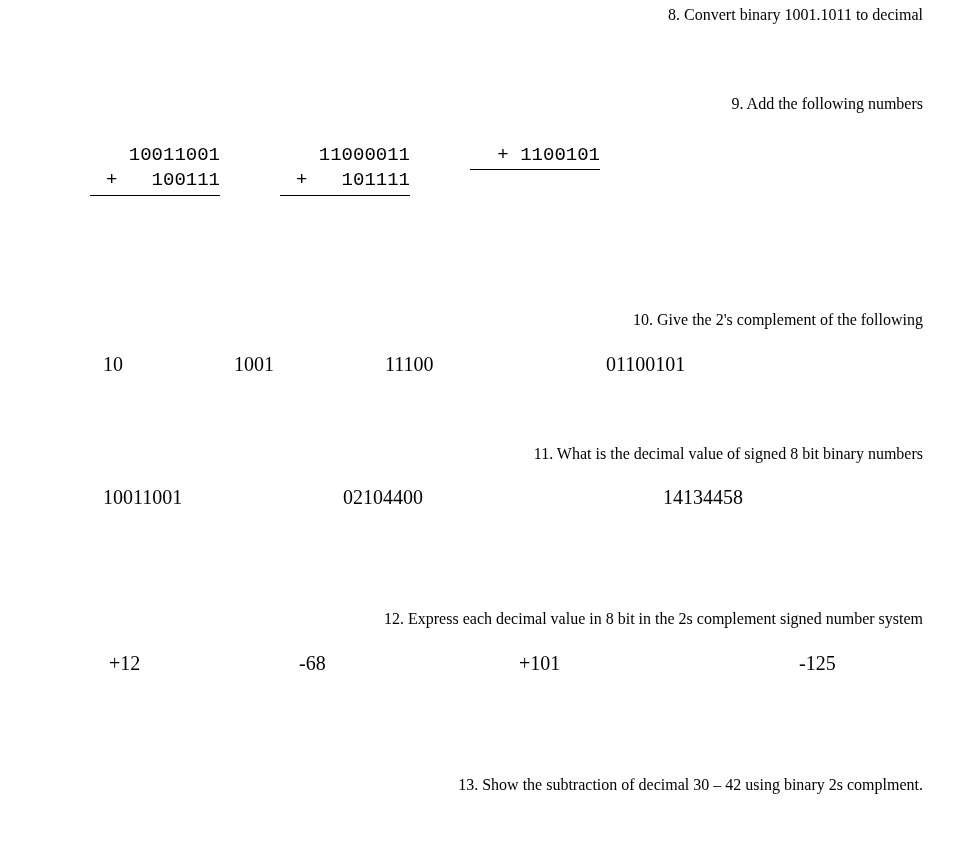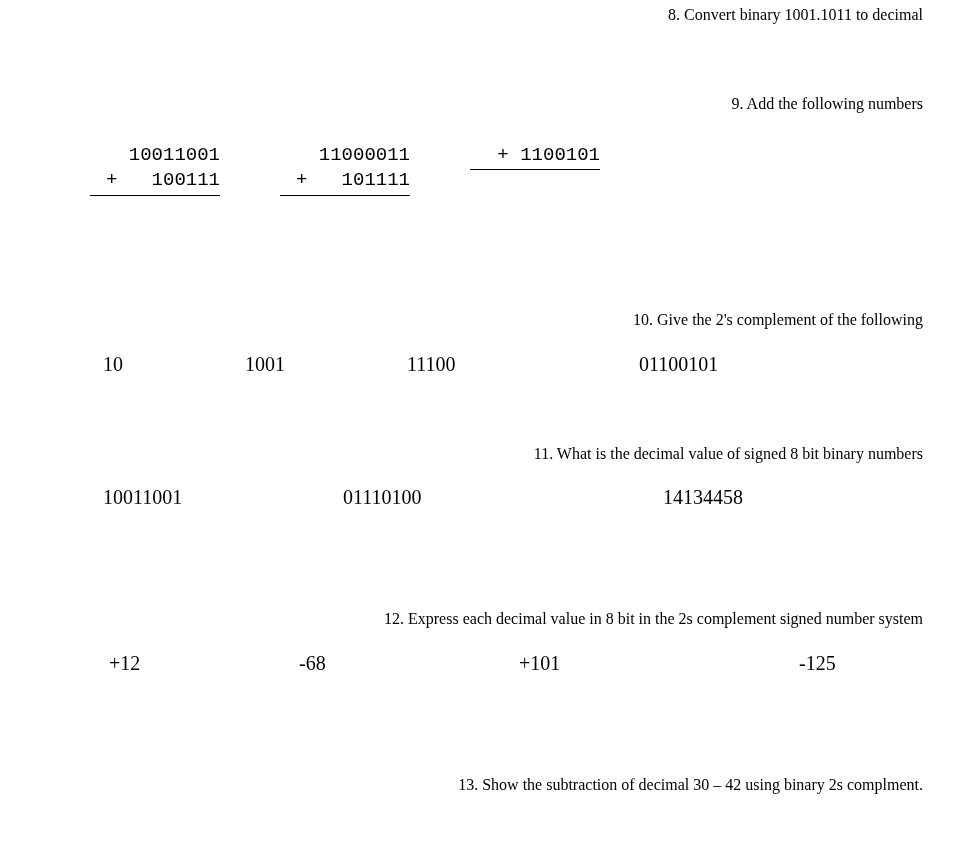--- a/index.html
+++ b/index.html
@@ -93,33 +93,33 @@
       </div>
       <div class="add-col" style="width:128px;">
         <div class="add-row">+ <span>1100101</span></div>
         <div class="add-rule"></div>
       </div>
     </div>
   </div>
 
   <div class="question q10-block" style="margin-bottom:68px;">
     <div class="q-prompt">10. Give the 2's complement of the following</div>
-    <div class="inline-list" style="gap:12px;">
+    <div class="inline-list" style="gap:1px;">
       <div class="item" style="width:130px;">10</div>
       <div class="item" style="width:150px;">1001</div>
       <div class="item" style="width:220px;">11100</div>
       <div class="item">01100101</div>
     </div>
   </div>
 
   <div class="question q11-block" style="margin-bottom:100px;">
     <div class="q-prompt">11. What is the decimal value of signed 8 bit binary numbers</div>
     <div class="inline-list">
       <div class="item" style="width:240px;">10011001</div>
-      <div class="item" style="width:320px;">01110100</div>
+      <div class="item" style="width:320px;">02104400</div>
       <div class="item">14134458</div>
     </div>
   </div>
 
   <div class="question q12-block" style="margin-bottom:100px;">
     <div class="q-prompt">12. Express each decimal value in 8 bit in the 2s complement signed number system</div>
     <div class="inline-list" style="margin-left:6px;">
       <div class="item" style="width:190px;">+12</div>
       <div class="item" style="width:220px;">-68</div>
       <div class="item" style="width:280px;">+101</div>

